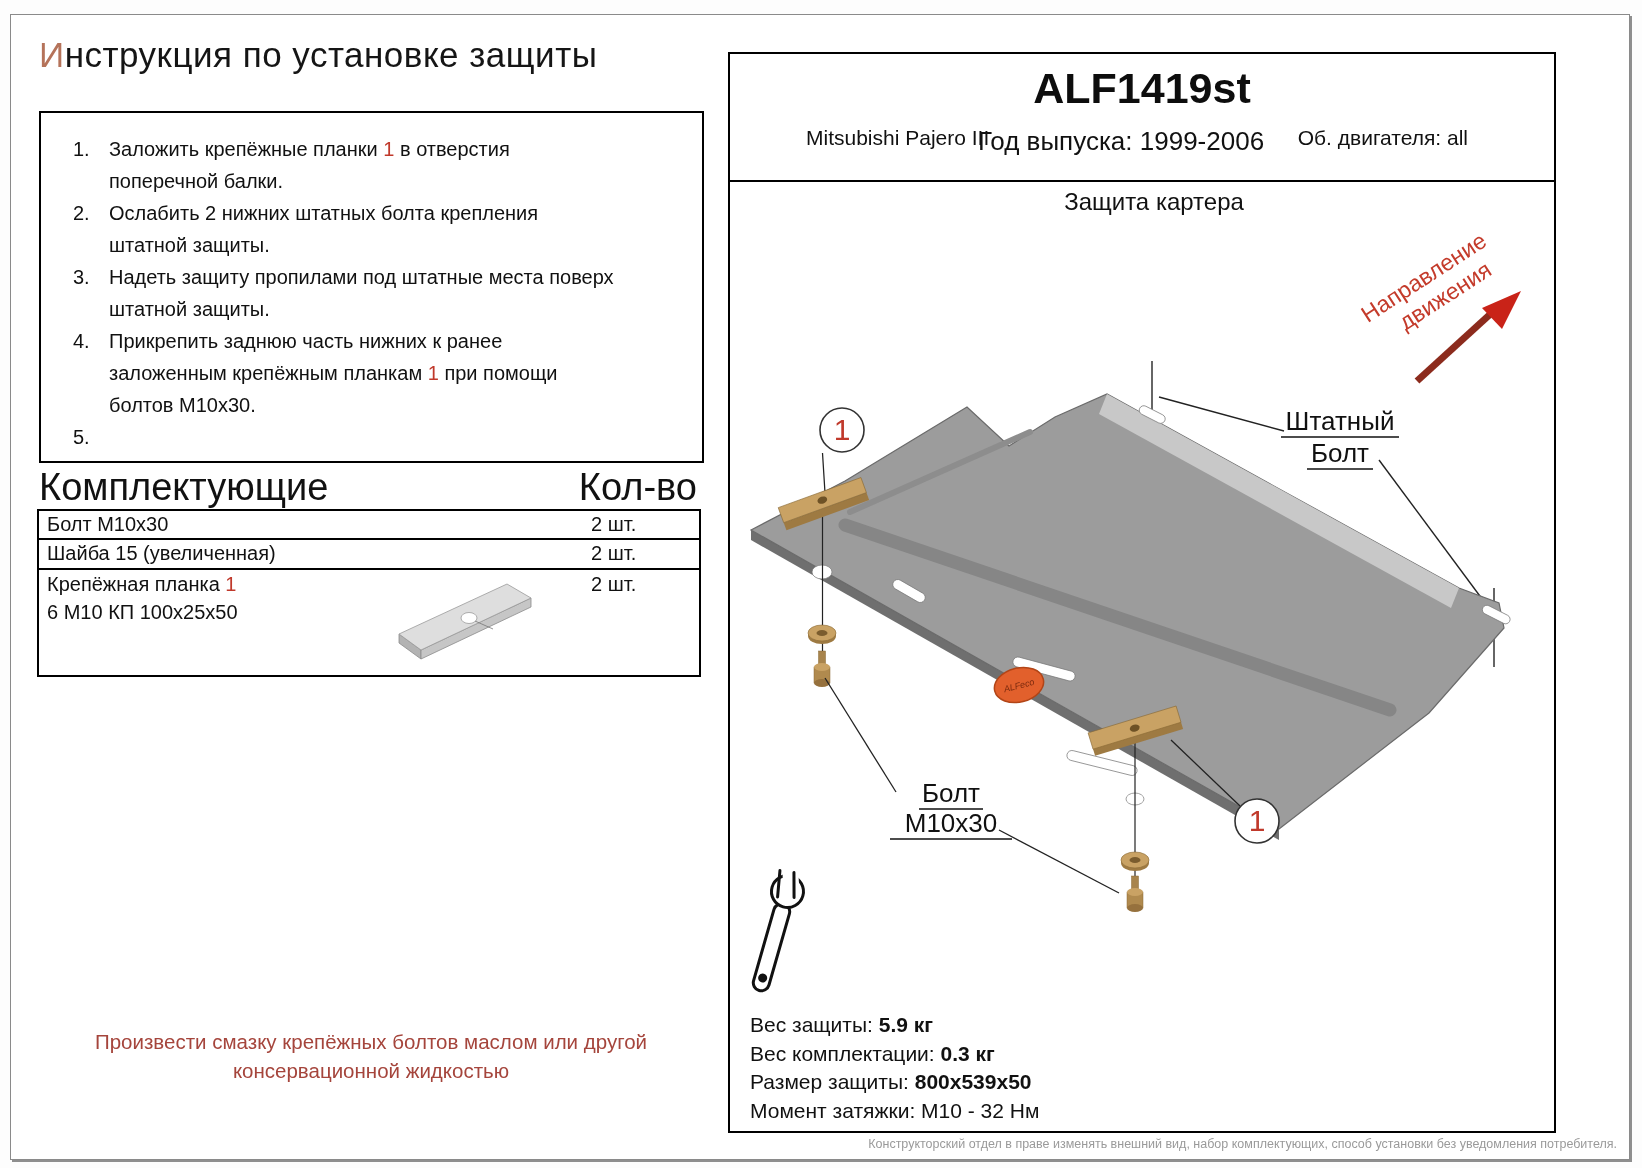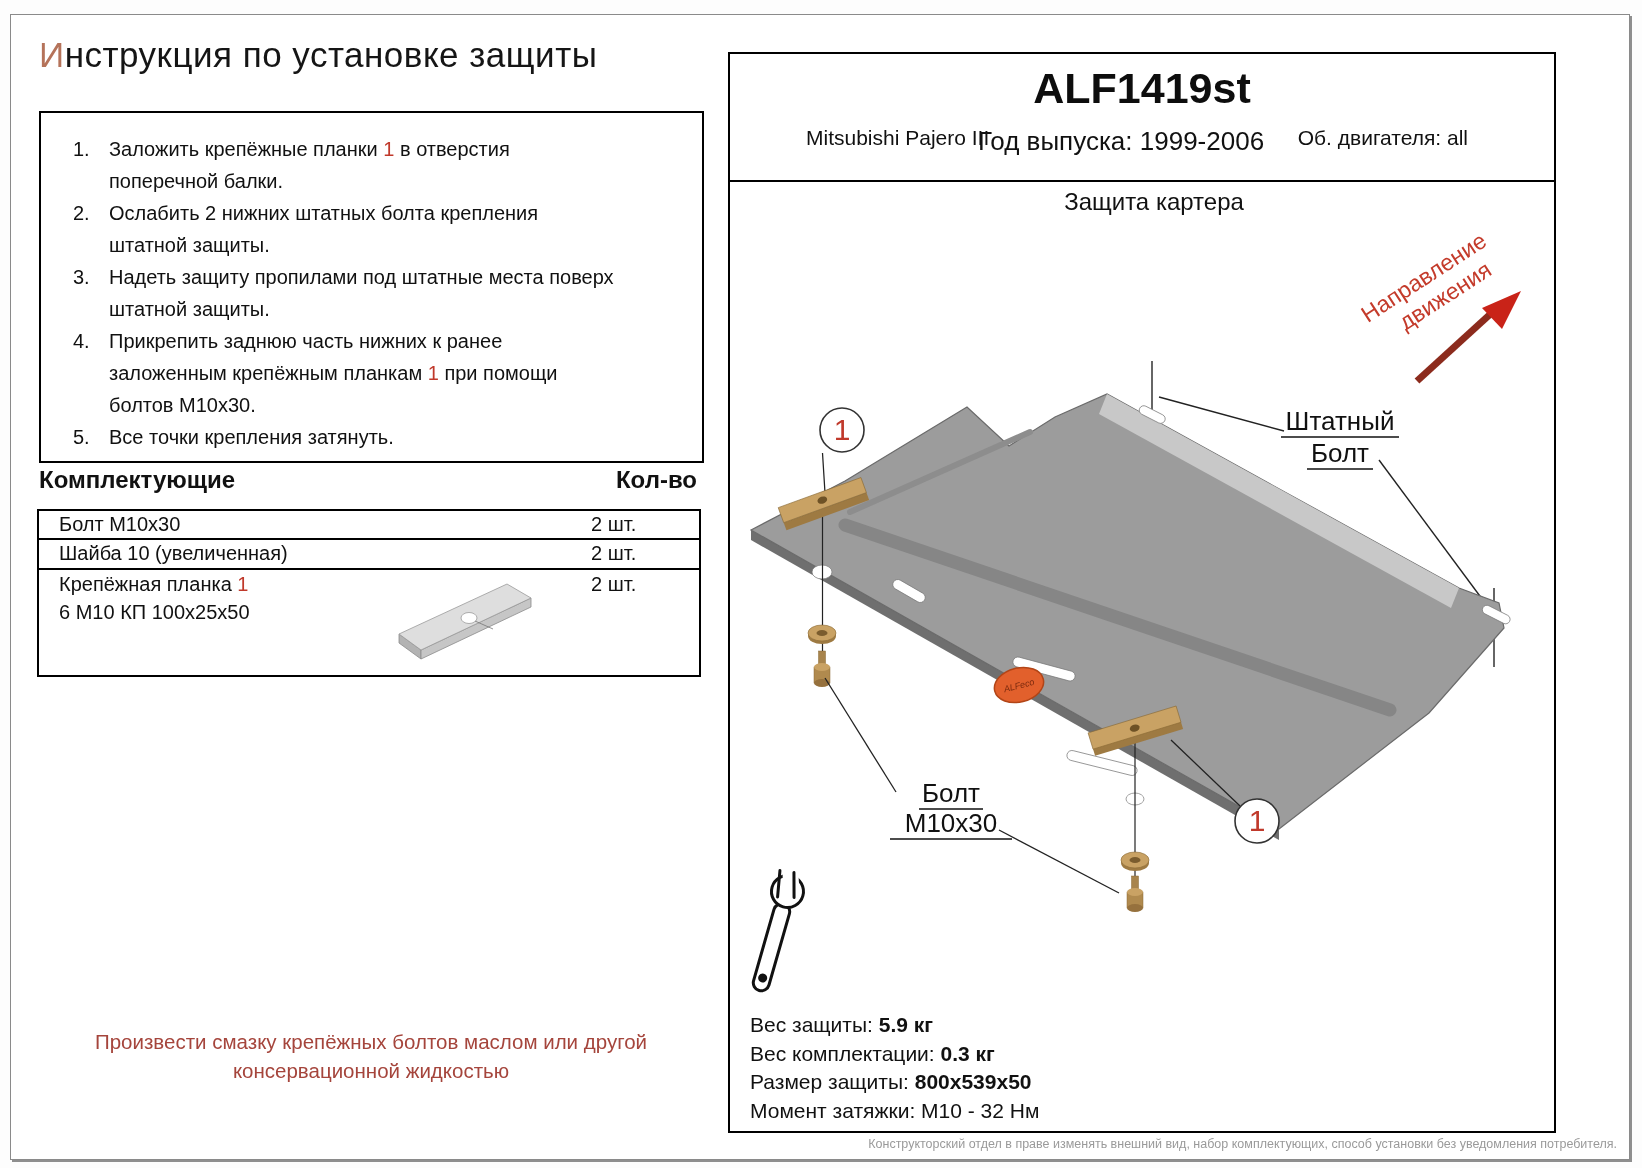--- a/index.html
+++ b/index.html
@@ -9,25 +9,25 @@
   .abs{position:absolute;}
   
   .main-title{left:28px;top:20px;font-size:35px;letter-spacing:.5px;color:#151515;white-space:nowrap;}
   .main-title .accent{color:#b5735a;}
   .instr-box{left:28px;top:96px;width:665px;height:352px;border:2px solid #000;box-sizing:border-box;padding-top:20px;}
   .instr-item{display:flex;font-size:20px;line-height:32px;color:#111;}
   .instr-item .num{width:36px;margin-left:32px;flex:none;}
   .instr-item .itext{width:575px;}
   .red1{color:#c0392b;}
   .comp-head{left:28px;top:451px;width:664px;display:flex;justify-content:space-between;
-             font-size:24px;font-weight:bold;color:#111;}
+             font-size:38px;font-weight:normal;color:#111;}
   .comp-head .qty-h{padding-right:6px;}
   .comp-table{left:26px;top:494px;width:664px;height:168px;border:2px solid #000;box-sizing:border-box;}
   .crow{display:grid;grid-template-columns:552px 1fr;font-size:20px;color:#111;}
-  .crow .ncell{padding-left:20px;}
+  .crow .ncell{padding-left:8px;}
   .crow1{height:27px;line-height:26px;}
   .crow2{height:28px;line-height:27px;border-top:2px solid #000;}
   .crow3{height:103px;line-height:28px;border-top:2px solid #000;position:relative;}
   .note{left:28px;top:1012px;width:664px;text-align:center;font-size:20.5px;line-height:29px;color:#a5453c;}
   
   .panel{left:717px;top:37px;width:828px;height:1081px;border:2px solid #000;box-sizing:border-box;}
   .p-code{left:0;right:0;top:10px;text-align:center;font-size:43px;font-weight:bold;color:#0d0d0d;}
   .p-model{left:76px;top:72px;font-size:21px;color:#111;}
   .p-year{left:248px;top:72px;font-size:26px;color:#111;}
   .p-engine{right:86px;top:72px;font-size:21px;color:#111;}
@@ -58,36 +58,35 @@
     <div class="instr-item">
       <span class="num">3.</span>
       <div class="itext"><span>Надеть защиту пропилами  под штатные места поверх</span><br><span>штатной защиты.</span></div>
     </div>
     <div class="instr-item">
       <span class="num">4.</span>
       <div class="itext"><span>Прикрепить заднюю часть нижних к ранее</span><br><span>заложенным крепёжным планкам </span><span class="red1">1</span><span> при помощи</span><br><span>болтов М10х30.</span></div>
     </div>
     <div class="instr-item">
       <span class="num">5.</span>
-      <div class="itext"><span>Все точки крепления затянуть.</span></div>
     </div>
   </div>
 
   <div class="abs comp-head">
     <span>Комплектующие</span>
     <span class="qty-h">Кол-во</span>
   </div>
 
   <div class="abs comp-table">
     <div class="crow crow1">
       <span class="ncell">Болт М10х30</span>
       <span>2 шт.</span>
     </div>
     <div class="crow crow2">
-      <span class="ncell">Шайба 10 (увеличенная)</span>
+      <span class="ncell">Шайба 15 (увеличенная)</span>
       <span>2 шт.</span>
     </div>
     <div class="crow crow3">
       <span class="ncell"><span>Крепёжная планка </span><span class="red1">1</span><br><span>6 М10 КП 100х25х50</span></span>
       <span>2 шт.</span>
       <svg class="abs" style="left:350px;top:2px;" width="150" height="96" viewBox="0 0 150 96">
         <polygon points="10,62 32,78 32,87 10,71" fill="#b3b3b3" stroke="#8c8c8c" stroke-width="0.8"></polygon>
         <polygon points="32,78 142,26 142,35 32,87" fill="#c6c6c6" stroke="#8c8c8c" stroke-width="0.8"></polygon>
         <polygon points="10,62 118,12 142,26 32,78" fill="#dedede" stroke="#9a9a9a" stroke-width="0.8"></polygon>
         <ellipse cx="80" cy="46" rx="8" ry="5.5" fill="#ffffff" stroke="#9a9a9a" stroke-width="0.8"></ellipse>

